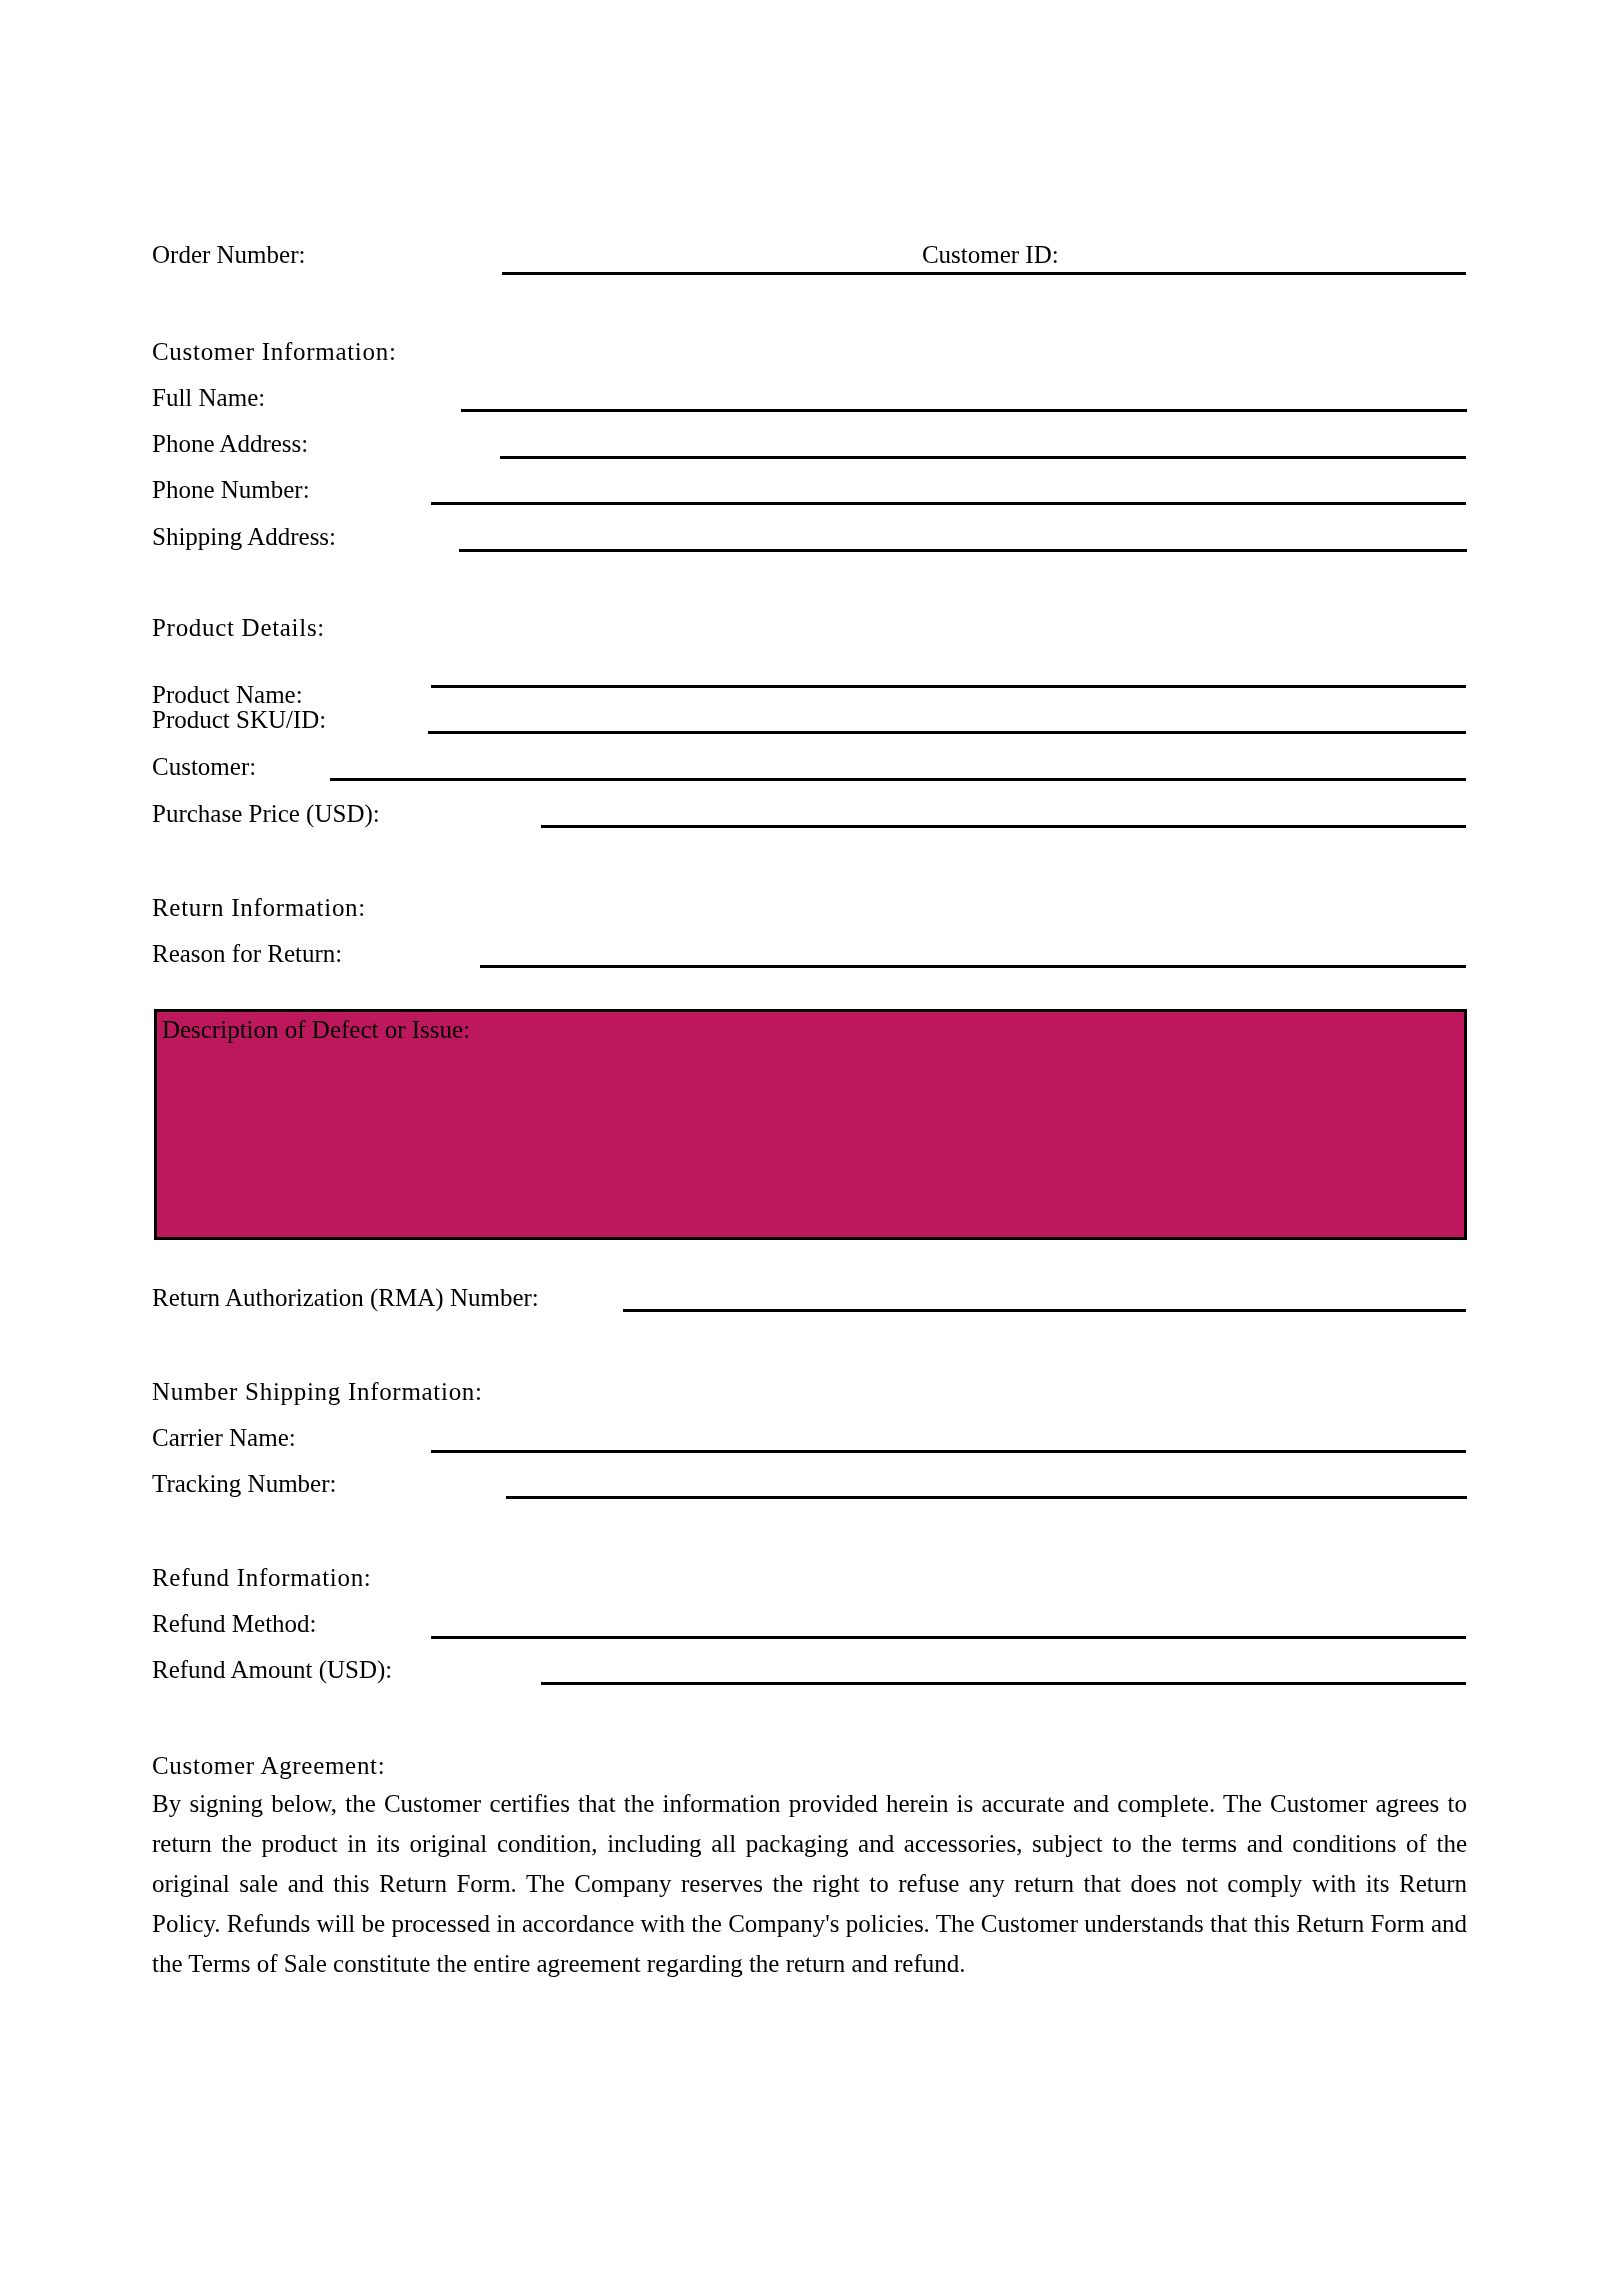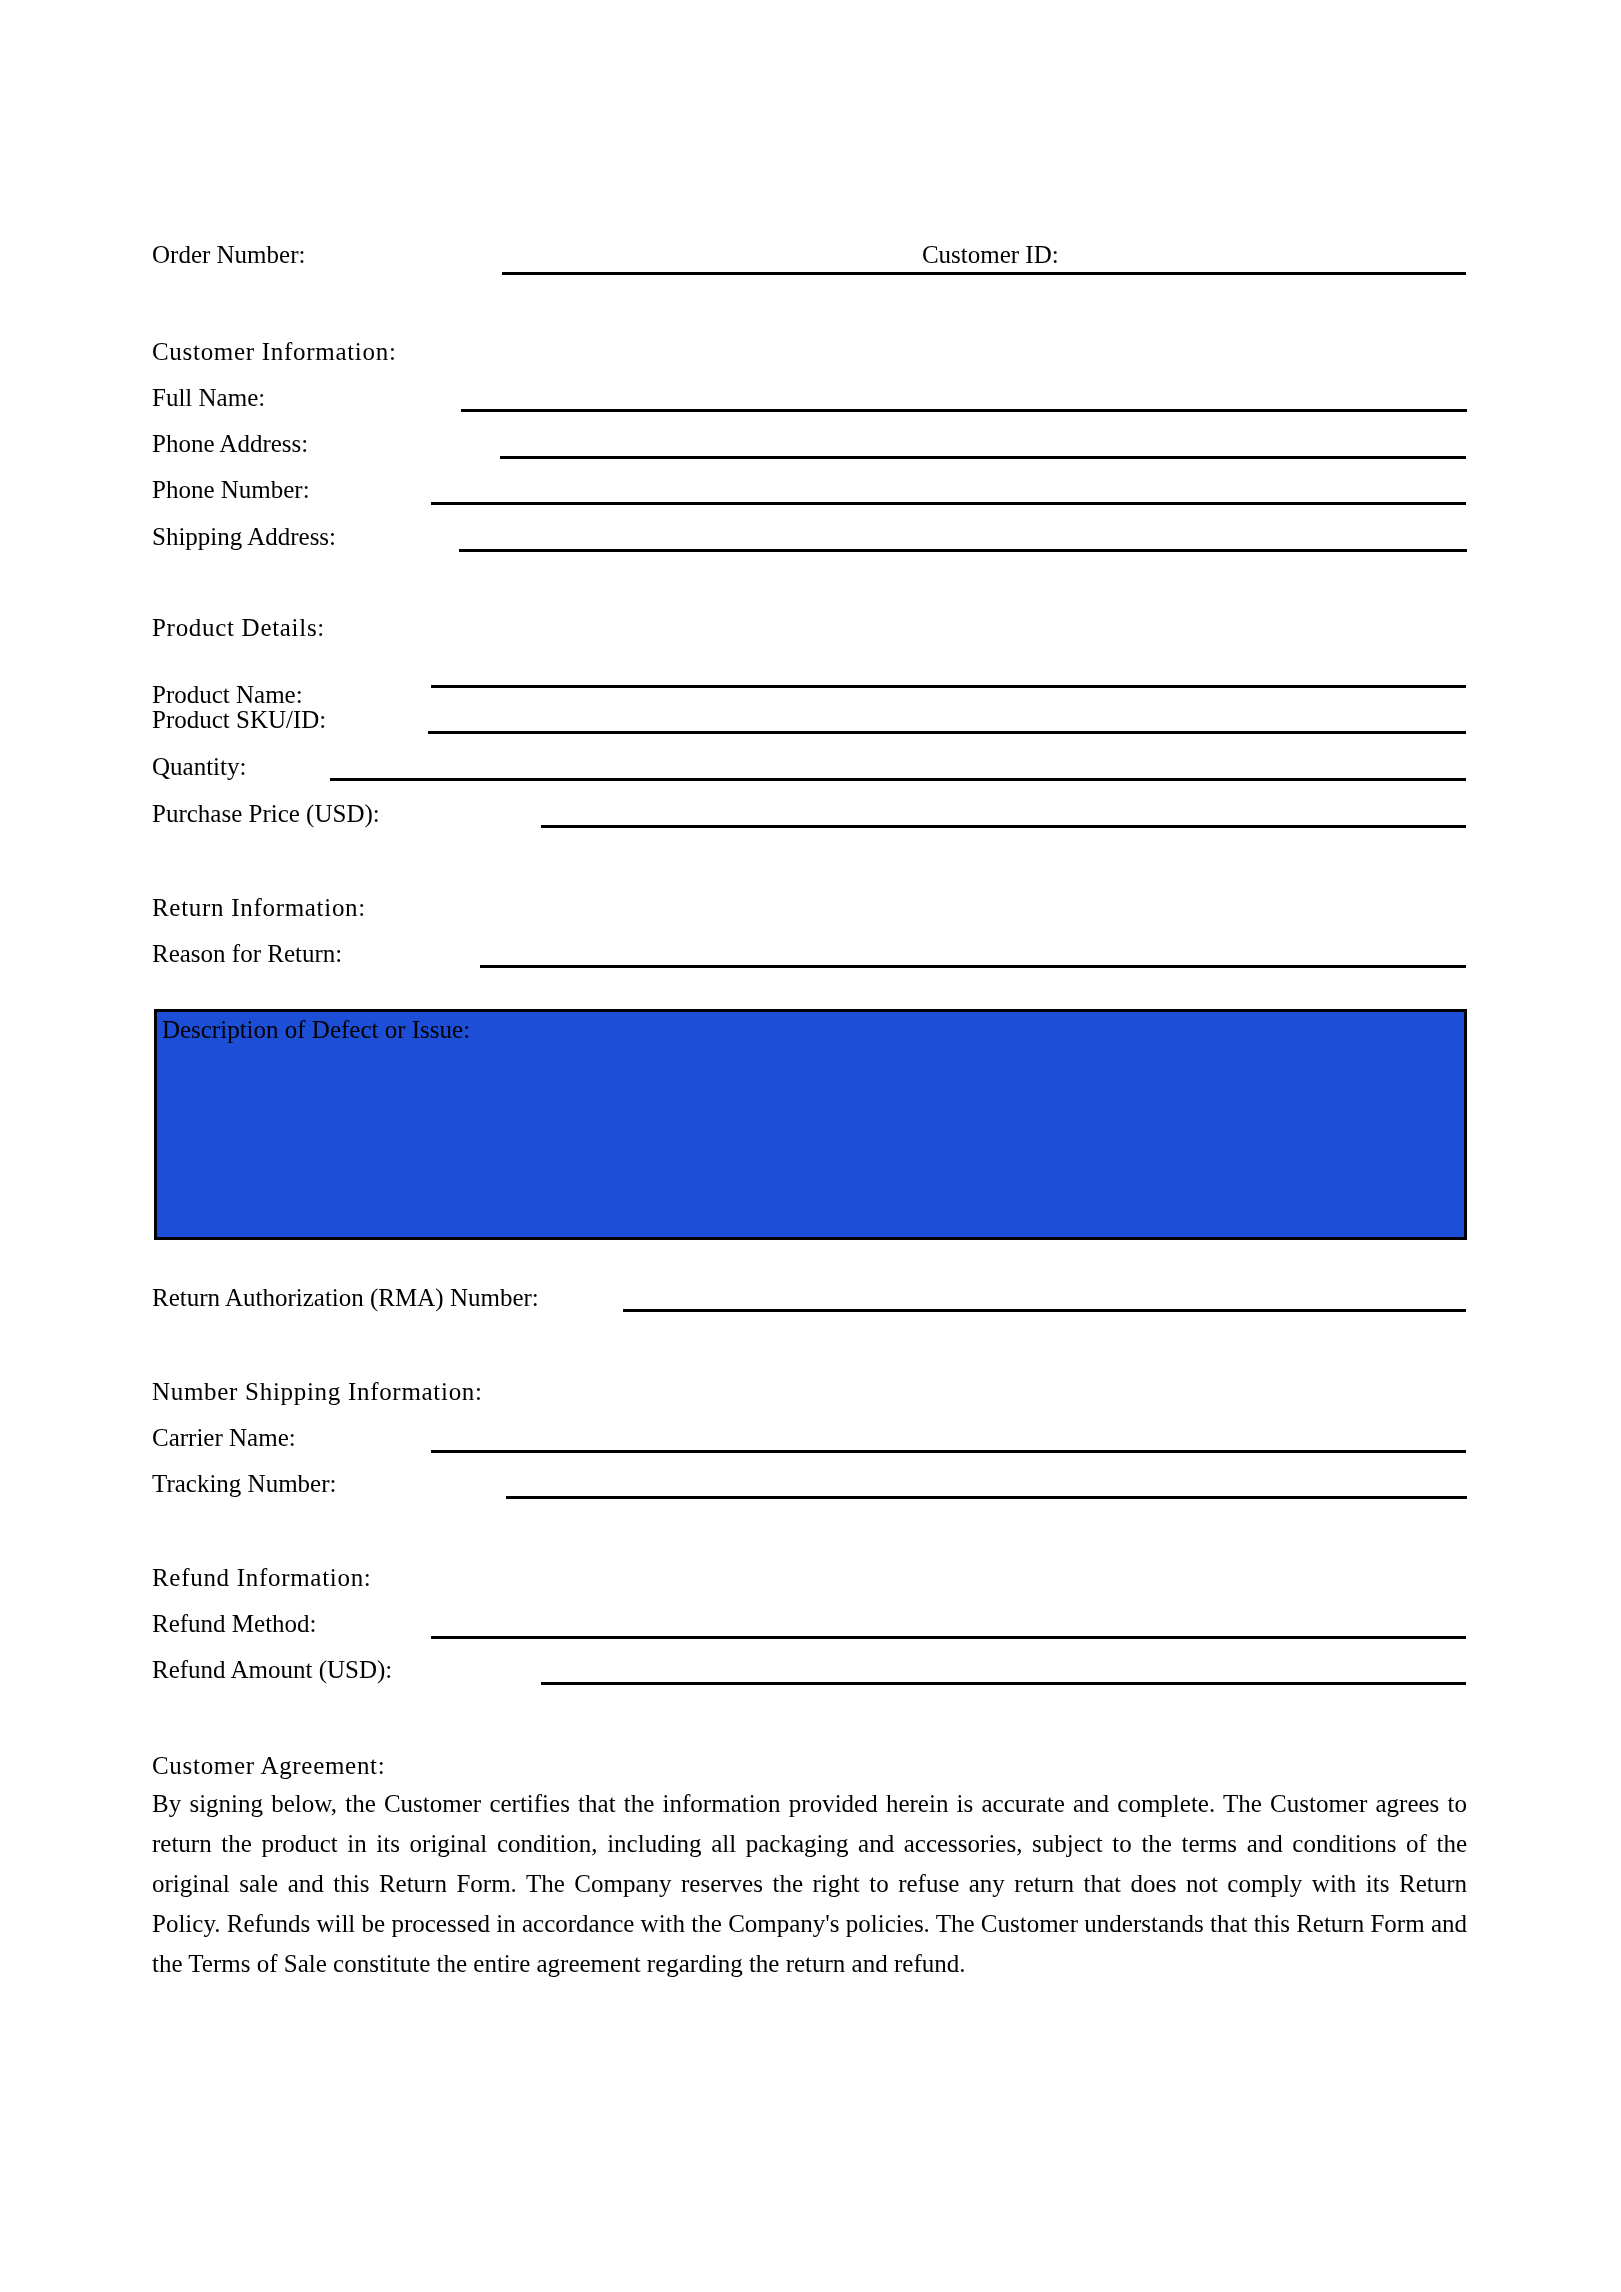--- a/index.html
+++ b/index.html
@@ -73,21 +73,21 @@
 
   
   .descbox {
     position: absolute;
     left: 154px;
     top: 1009px;
     width: 1313px;
     height: 231px;
     border: 3.1px solid #000000;
     box-sizing: border-box;
-    background: #1d4ed8;
+    background: #be185d;
     z-index: 2;
   }
   .descbox-label {
     position: absolute;
     left: 4.9px;
     top: 4.9px;
     font-size: 25px;
     line-height: 1.0;
     white-space: pre;
   }
@@ -129,21 +129,21 @@
   <div class="rule" style="left:459px; top:549px; width:1008px;"></div>
 
   <div class="sec-head" style="top:615px;">Product Details:</div>
 
   <div class="lbl" style="top:682px;text-align:right;">Product Name:</div>
   <div class="rule" style="left:431px; top:685px; width:1035px;"></div>
 
   <div class="lbl" style="top:707px;">Product SKU/ID:</div>
   <div class="rule" style="left:428px; top:731px; width:1038px;"></div>
 
-  <div class="lbl" style="top:754px;">Quantity:</div>
+  <div class="lbl" style="top:754px;">Customer:</div>
   <div class="rule" style="left:330px; top:778px; width:1136px;"></div>
 
   <div class="lbl" style="top:801px;">Purchase Price (USD):</div>
   <div class="rule" style="left:541px; top:825px; width:925px;"></div>
 
   <div class="sec-head" style="top:895px;">Return Information:</div>
 
   <div class="lbl" style="top:941px;">Reason for Return:</div>
   <div class="rule" style="left:480px; top:965px; width:986px;"></div>
 

